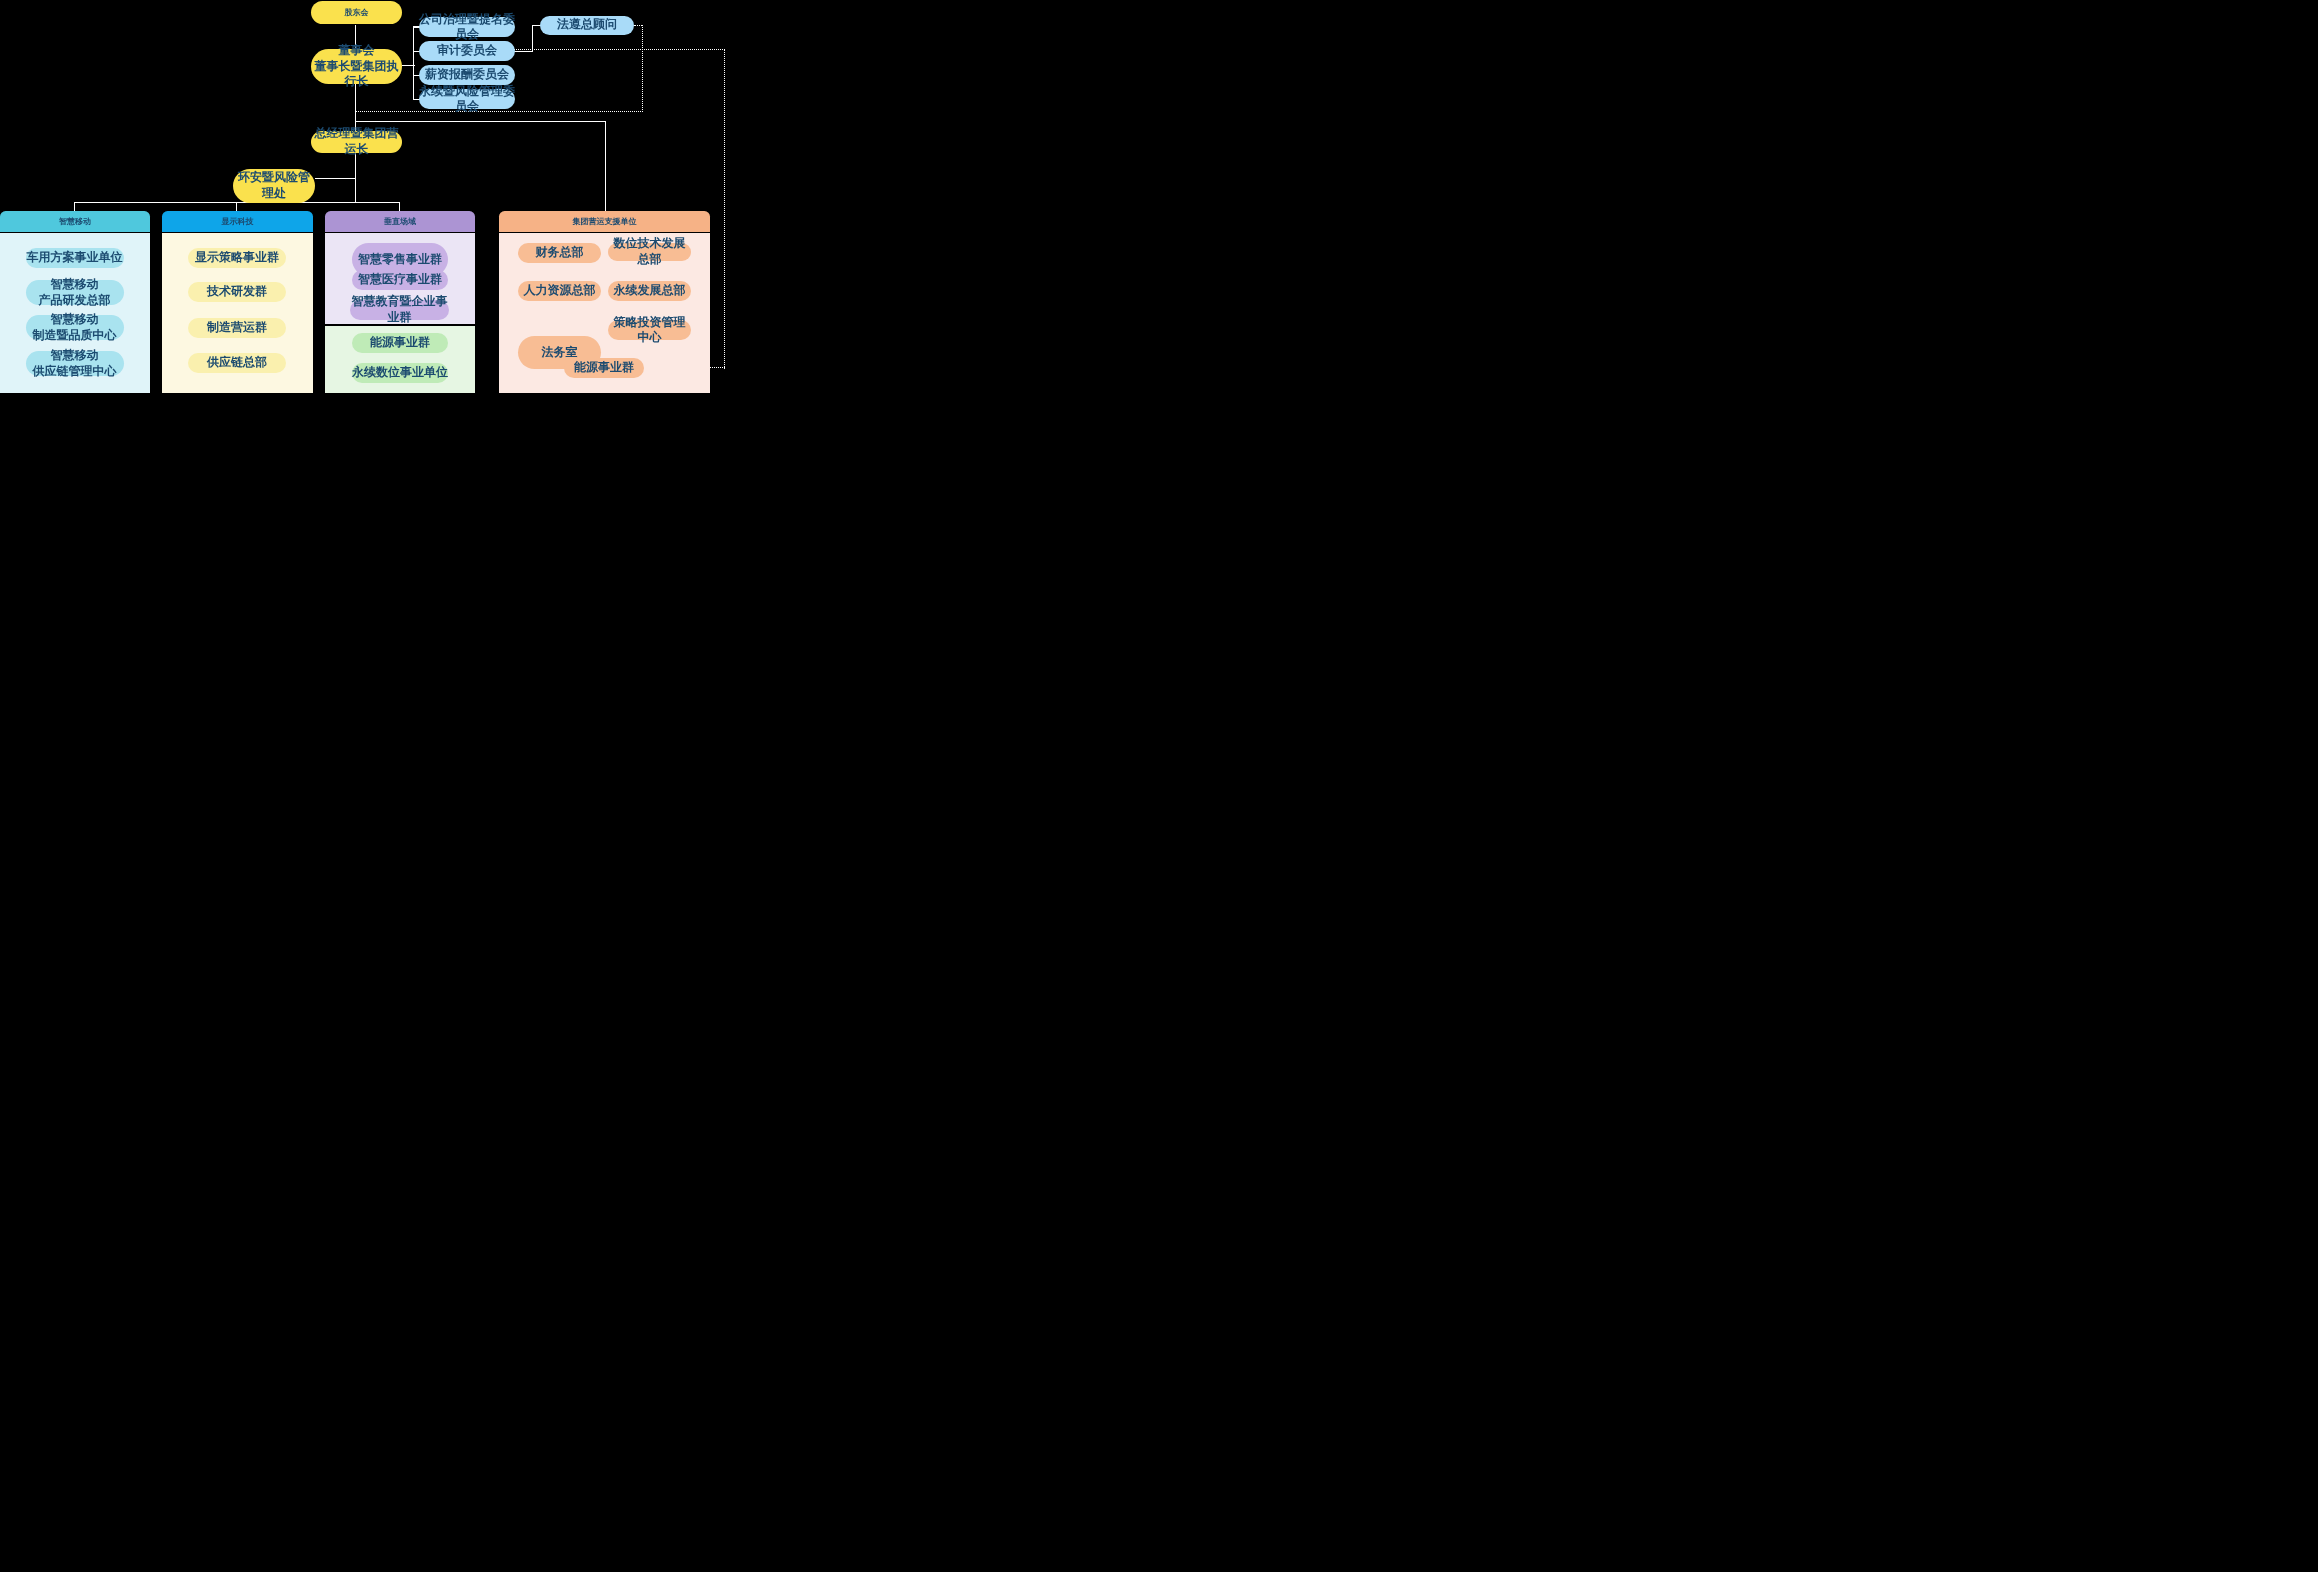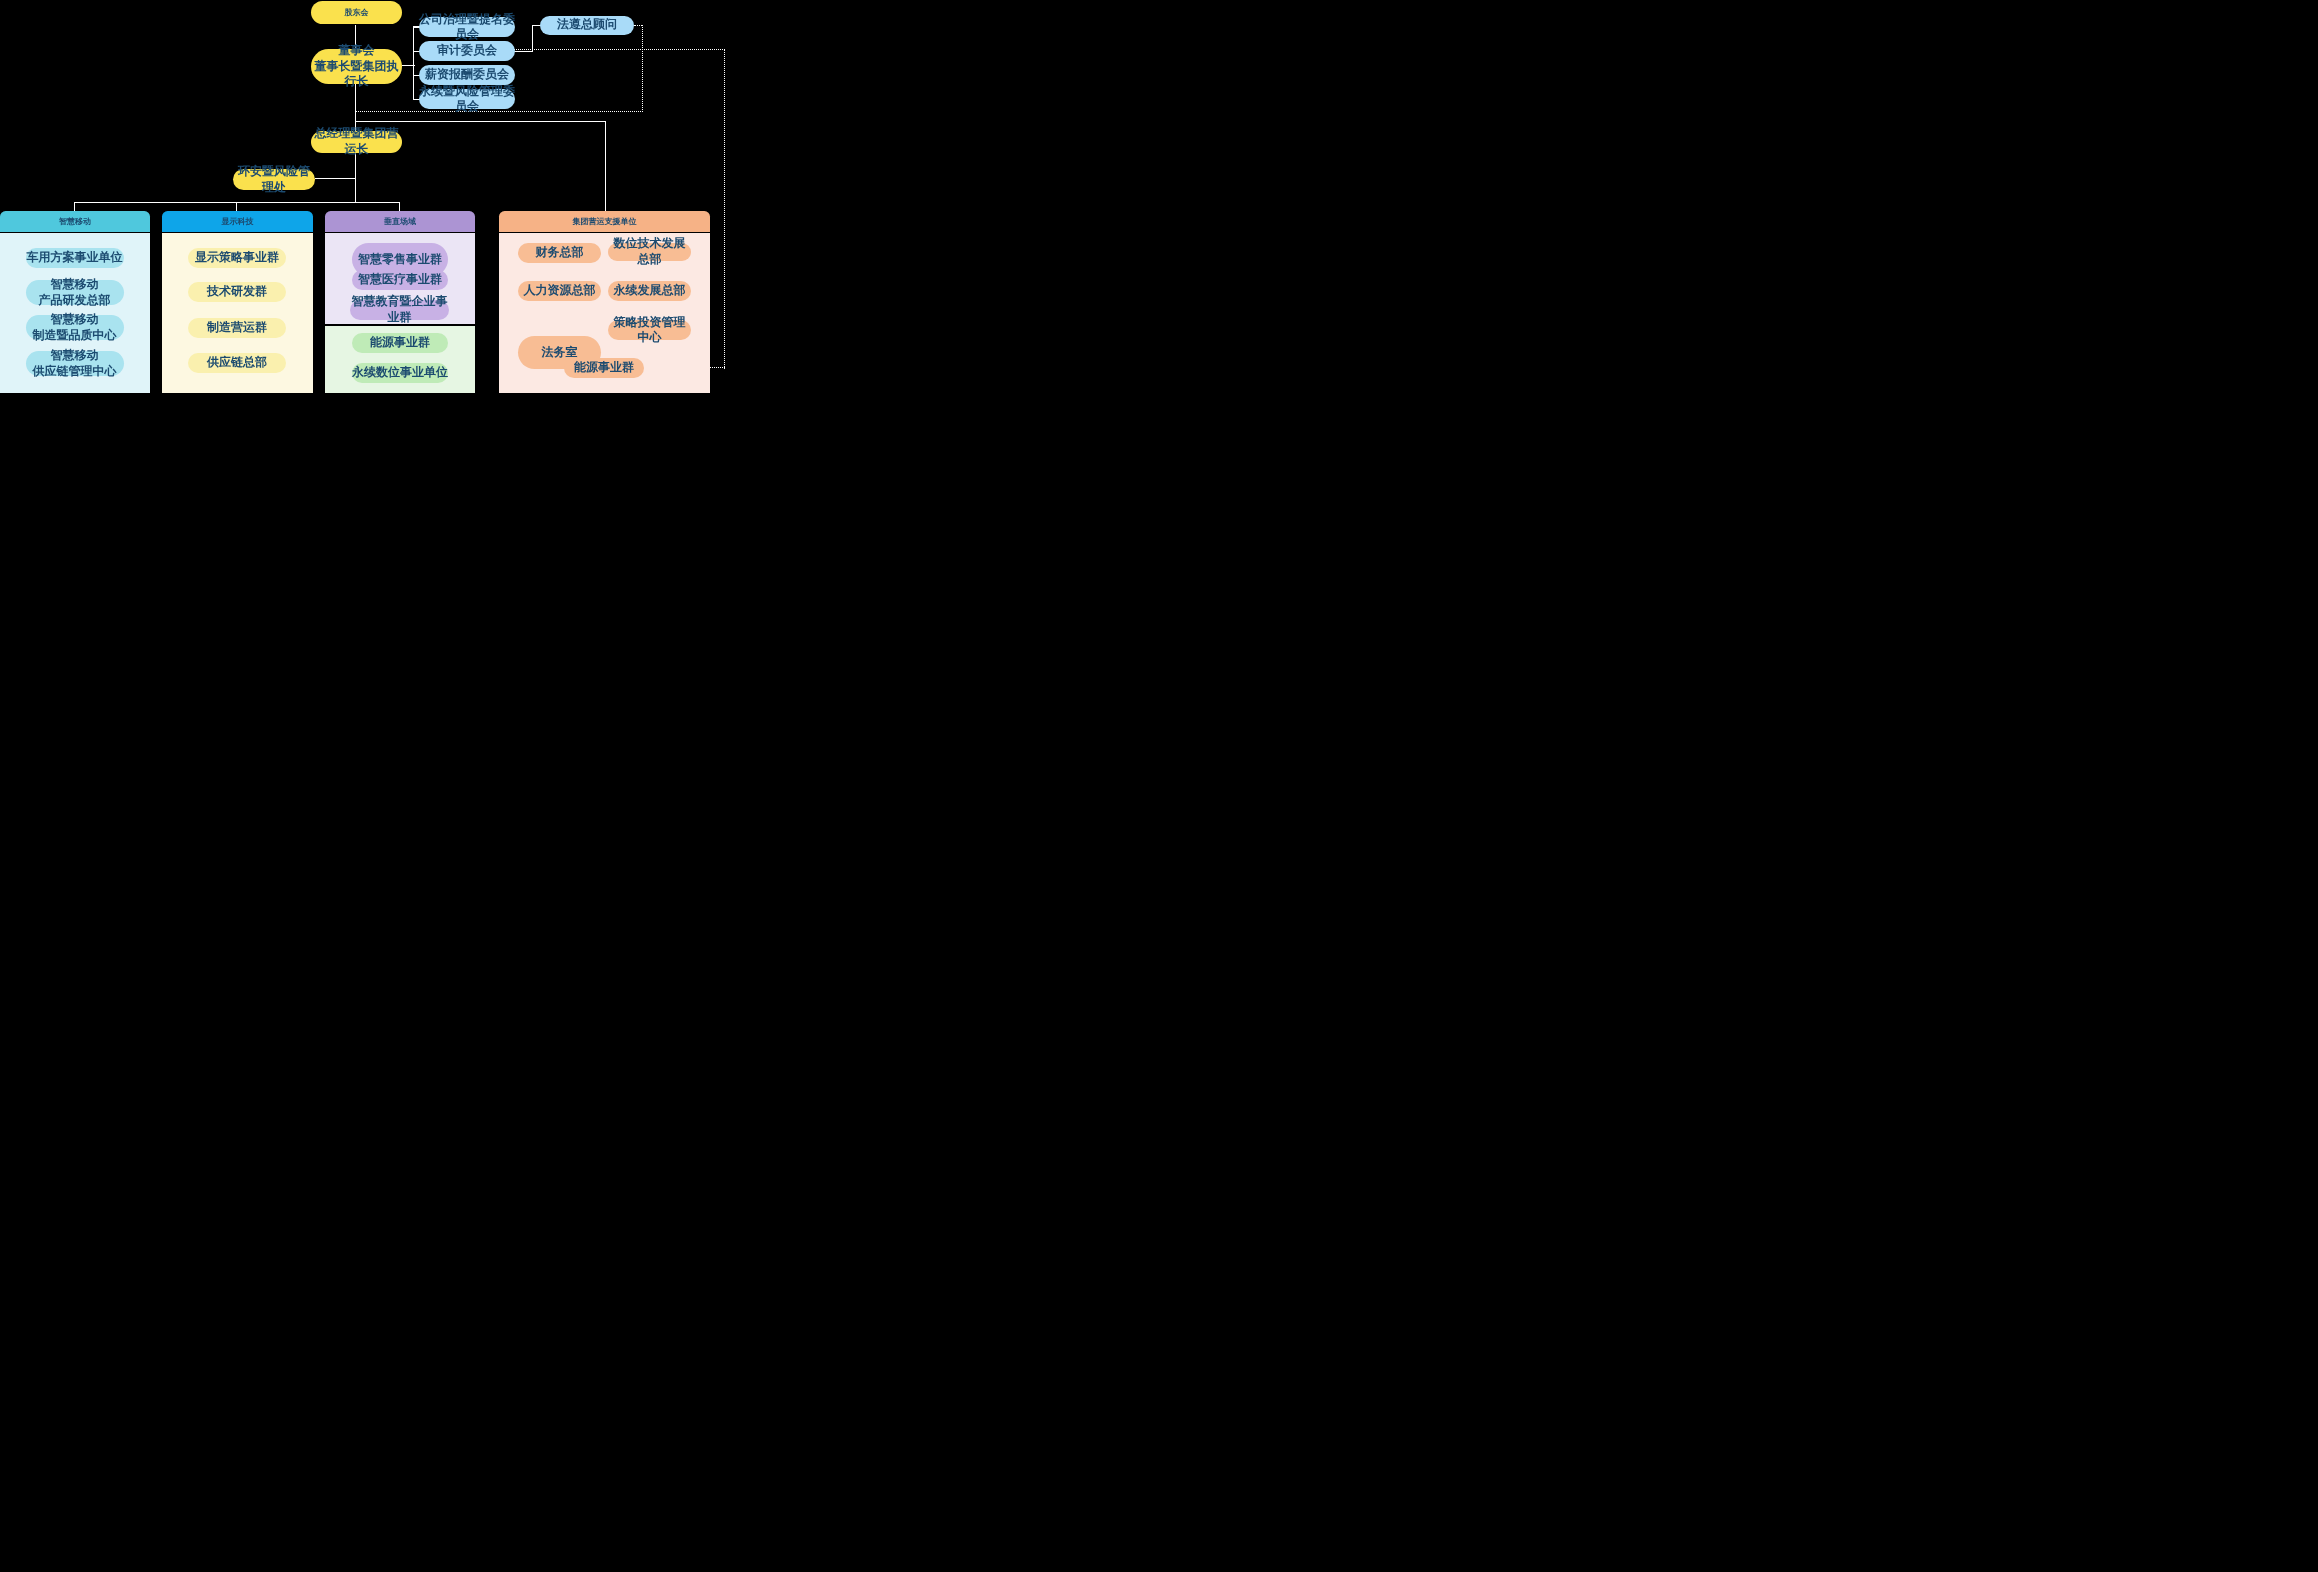--- a/index.html
+++ b/index.html
@@ -73,21 +73,21 @@
 
   <div class="pill blue" style="left:419px;top:17px;width:96px;height:20.4px">公司治理暨提名委员会</div>
   <div class="pill blue" style="left:419px;top:41px;width:96px;height:20.4px">审计委员会</div>
   <div class="pill blue" style="left:419px;top:65px;width:96px;height:20.4px">薪资报酬委员会</div>
   <div class="pill blue" style="left:419px;top:89px;width:96px;height:20.4px">永续暨风险管理委员会</div>
 
   <div class="pill blue" style="left:540px;top:16px;width:94px;height:18.5px">法遵总顾问</div>
 
   <div class="pill yellow" style="left:311px;top:131px;width:91px;height:22px">总经理暨集团营运长</div>
 
-  <div class="pill yellow" style="left:233px;top:169px;width:82px;height:21px">环安暨风险管理处</div>
+  <div class="pill yellow" style="left:233px;top:169px;width:82px;height:34px">环安暨风险管理处</div>
 
   <div class="col-header" style="left:0;top:211px;width:150px;background:#4FC8DD">智慧移动</div>
   <div class="col-body" style="left:0;top:233px;width:150px;height:160px;background:#E0F4F9"></div>
   <div class="pill pill-cyan" style="left:25.5px;top:248px;width:98px;height:20.4px">车用方案事业单位</div>
   <div class="pill pill-cyan" style="left:25.5px;top:280px;width:98px;height:25px">智慧移动
 产品研发总部</div>
   <div class="pill pill-cyan" style="left:25.5px;top:315px;width:98px;height:25px">智慧移动
 制造暨品质中心</div>
   <div class="pill pill-cyan" style="left:25.5px;top:351px;width:98px;height:25px">智慧移动
 供应链管理中心</div>

